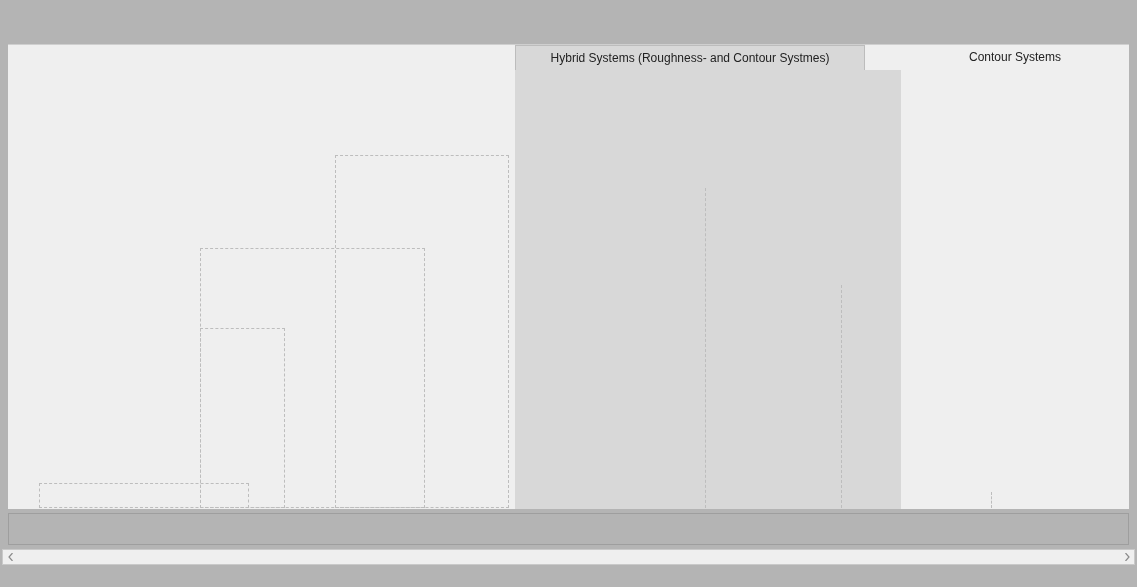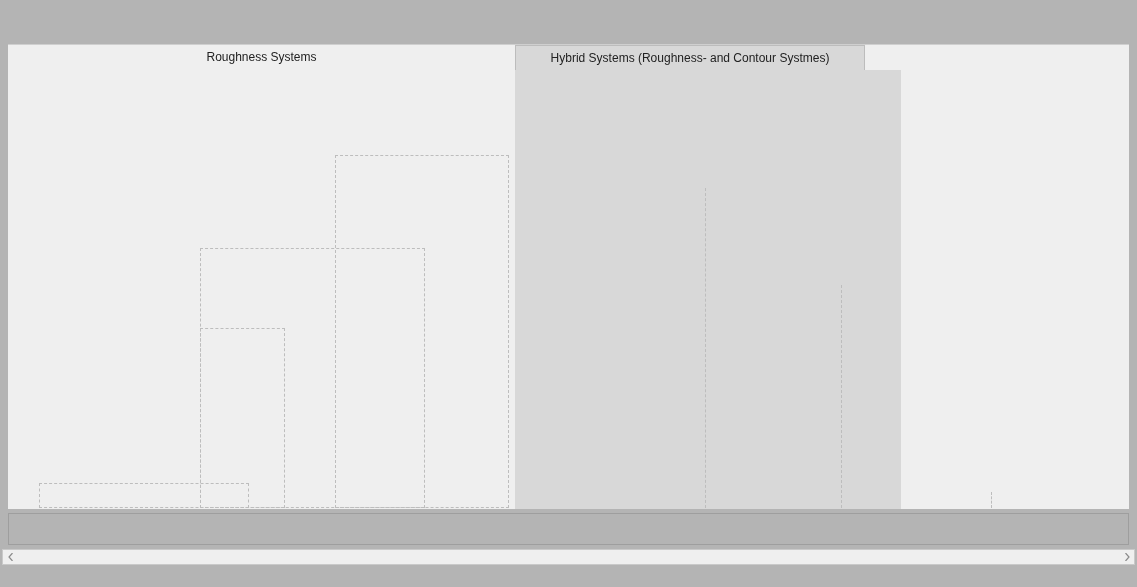--- a/index.html
+++ b/index.html
@@ -101,22 +101,22 @@
 </head>
 <body>
 
 <div class="window">
 
   <div class="menubar"></div>
 
   <div class="content-frame">
 
     <div class="tabs-row">
-      <div class="tab" style="left:0; width:507px;">Roughness Systems</div>
       <div class="tab selected" style="left:507px; width:350px;">Hybrid Systems (Roughness- and Contour Systmes)</div>
+      <div class="tab" style="left:893px; width:228px;">Contour Systems</div>
     </div>
 
     <div class="tab-pane">
 
       <div class="pane-selected-overlay" style="left:507px; width:386px;"></div>
 
       <div class="dashbox" style="left:327px; top:85px;  width:174px; height:353px;"></div>
       <div class="dashbox" style="left:192px; top:178px; width:225px; height:260px;"></div>
       <div class="dashbox" style="left:192px; top:258px; width:85px;  height:180px;"></div>
       <div class="dashbox" style="left:31px;  top:413px; width:210px; height:25px;"></div>

